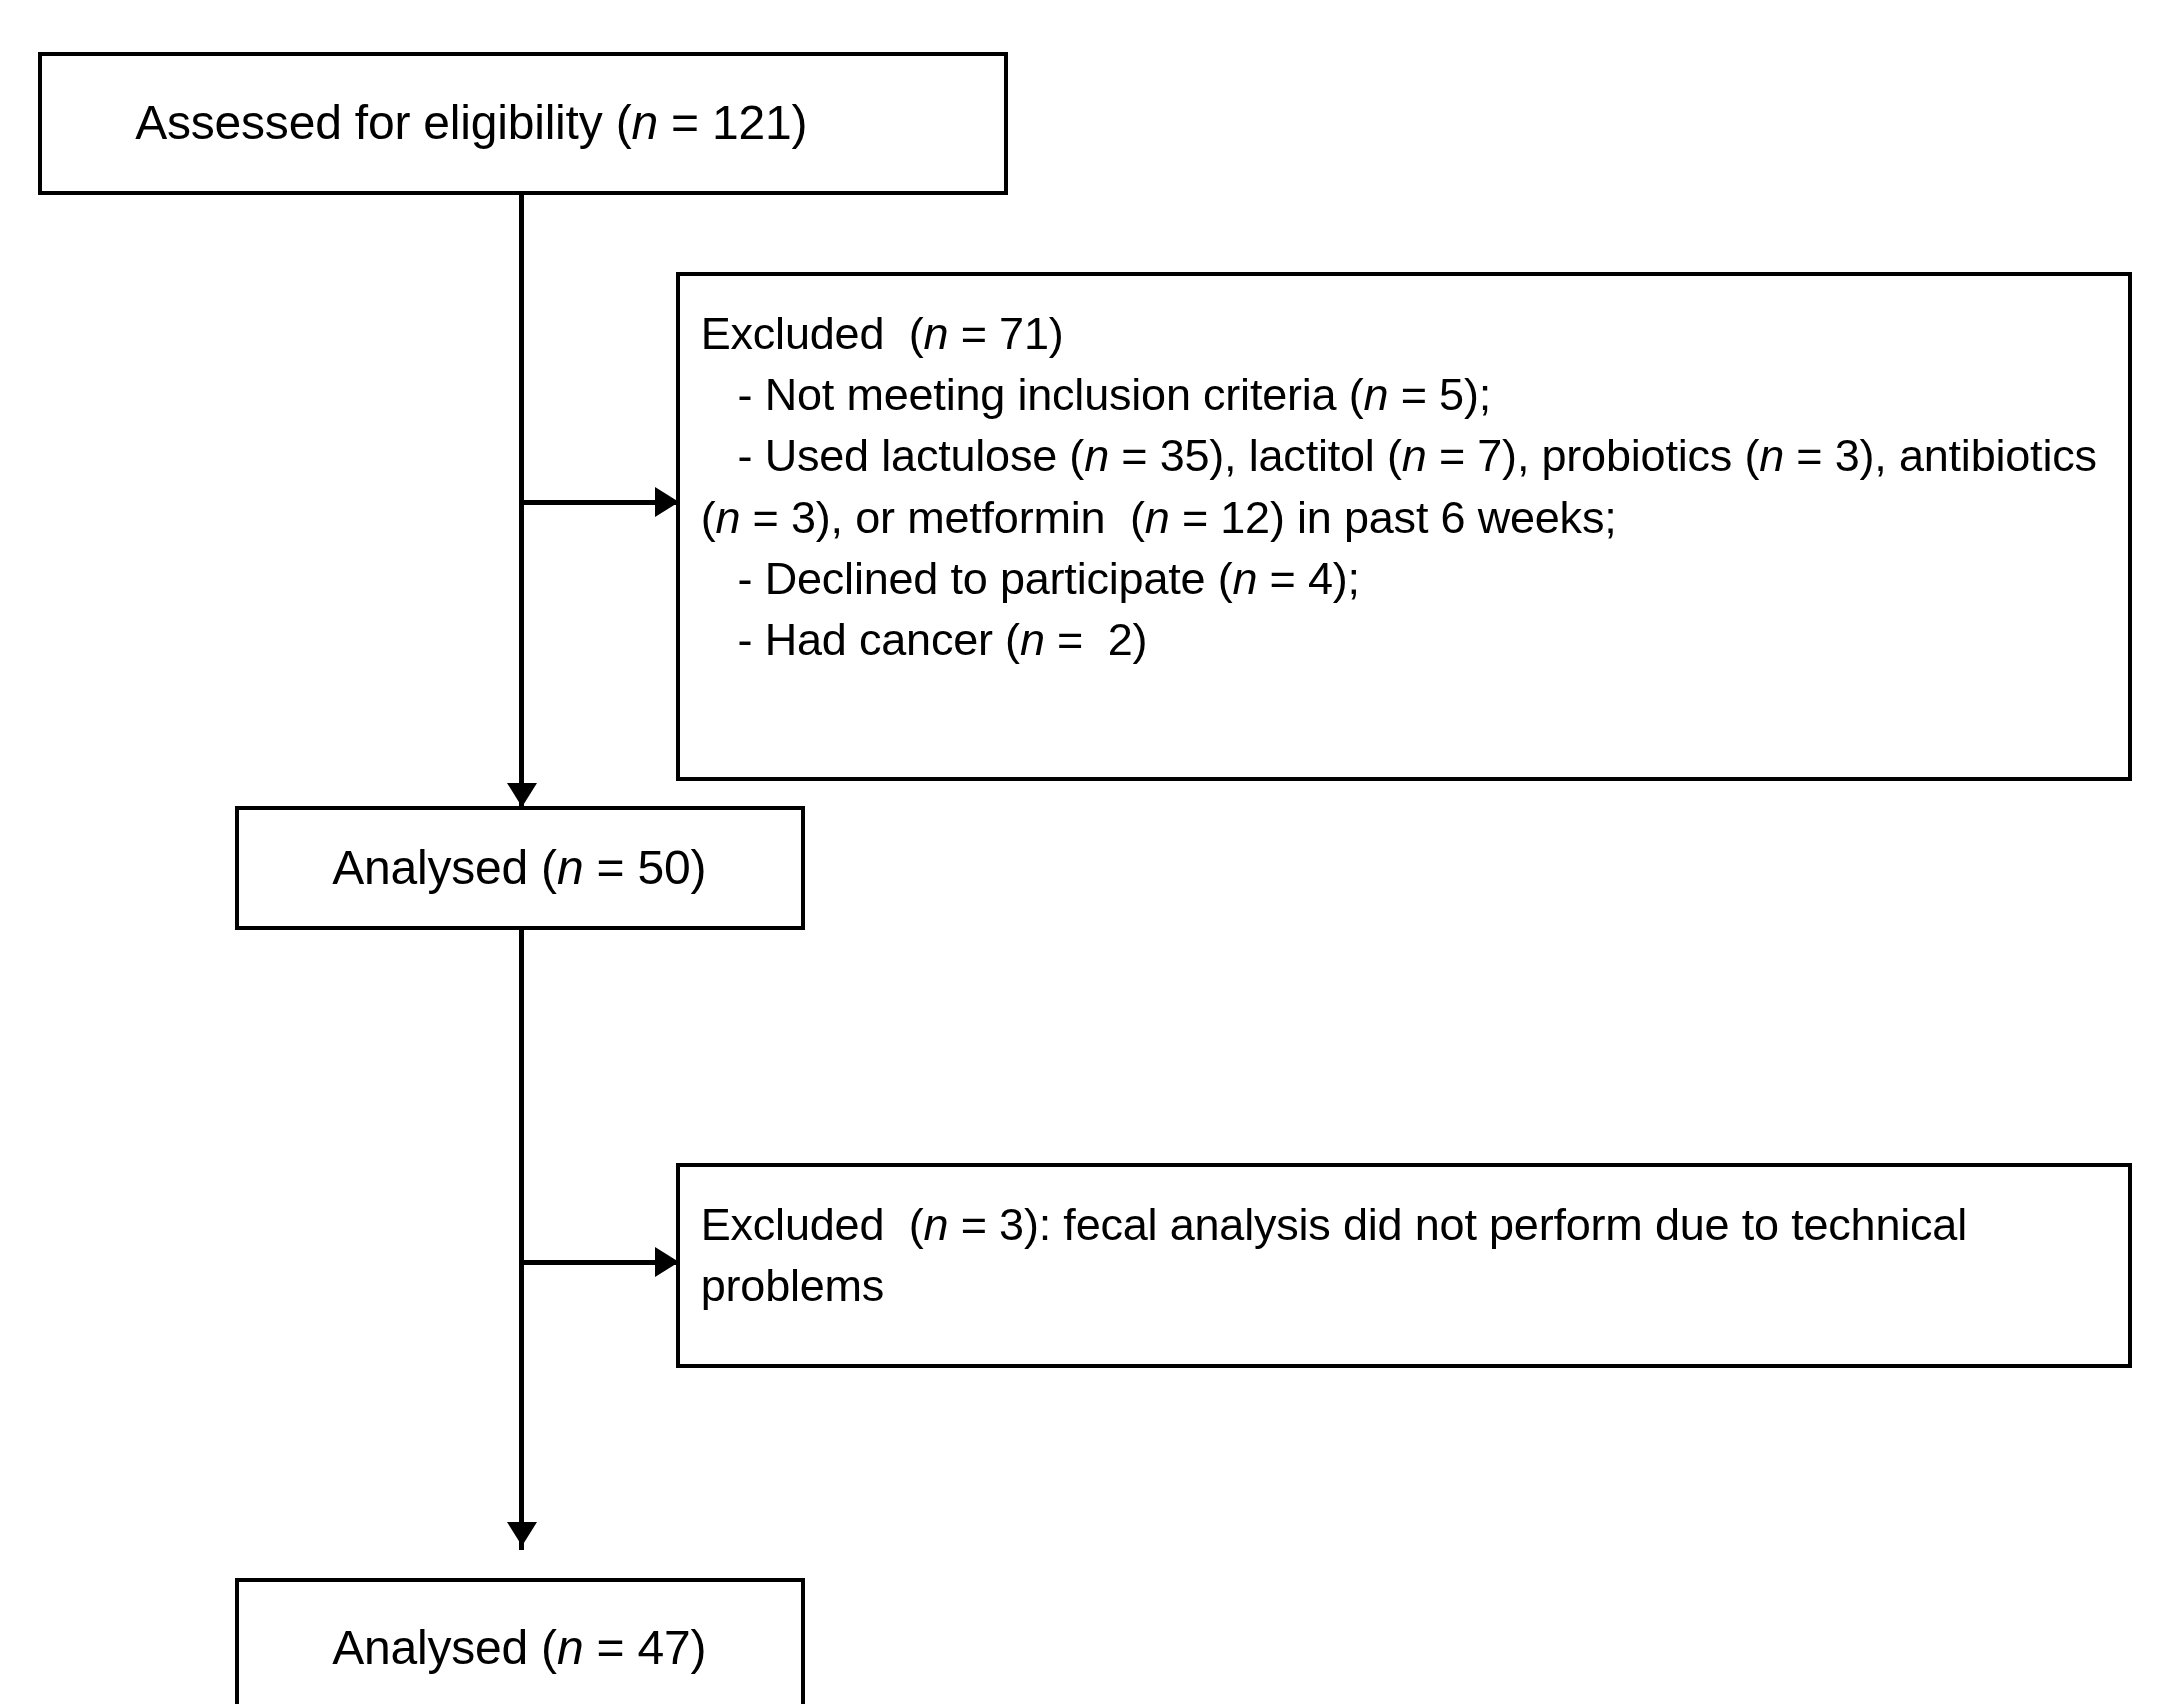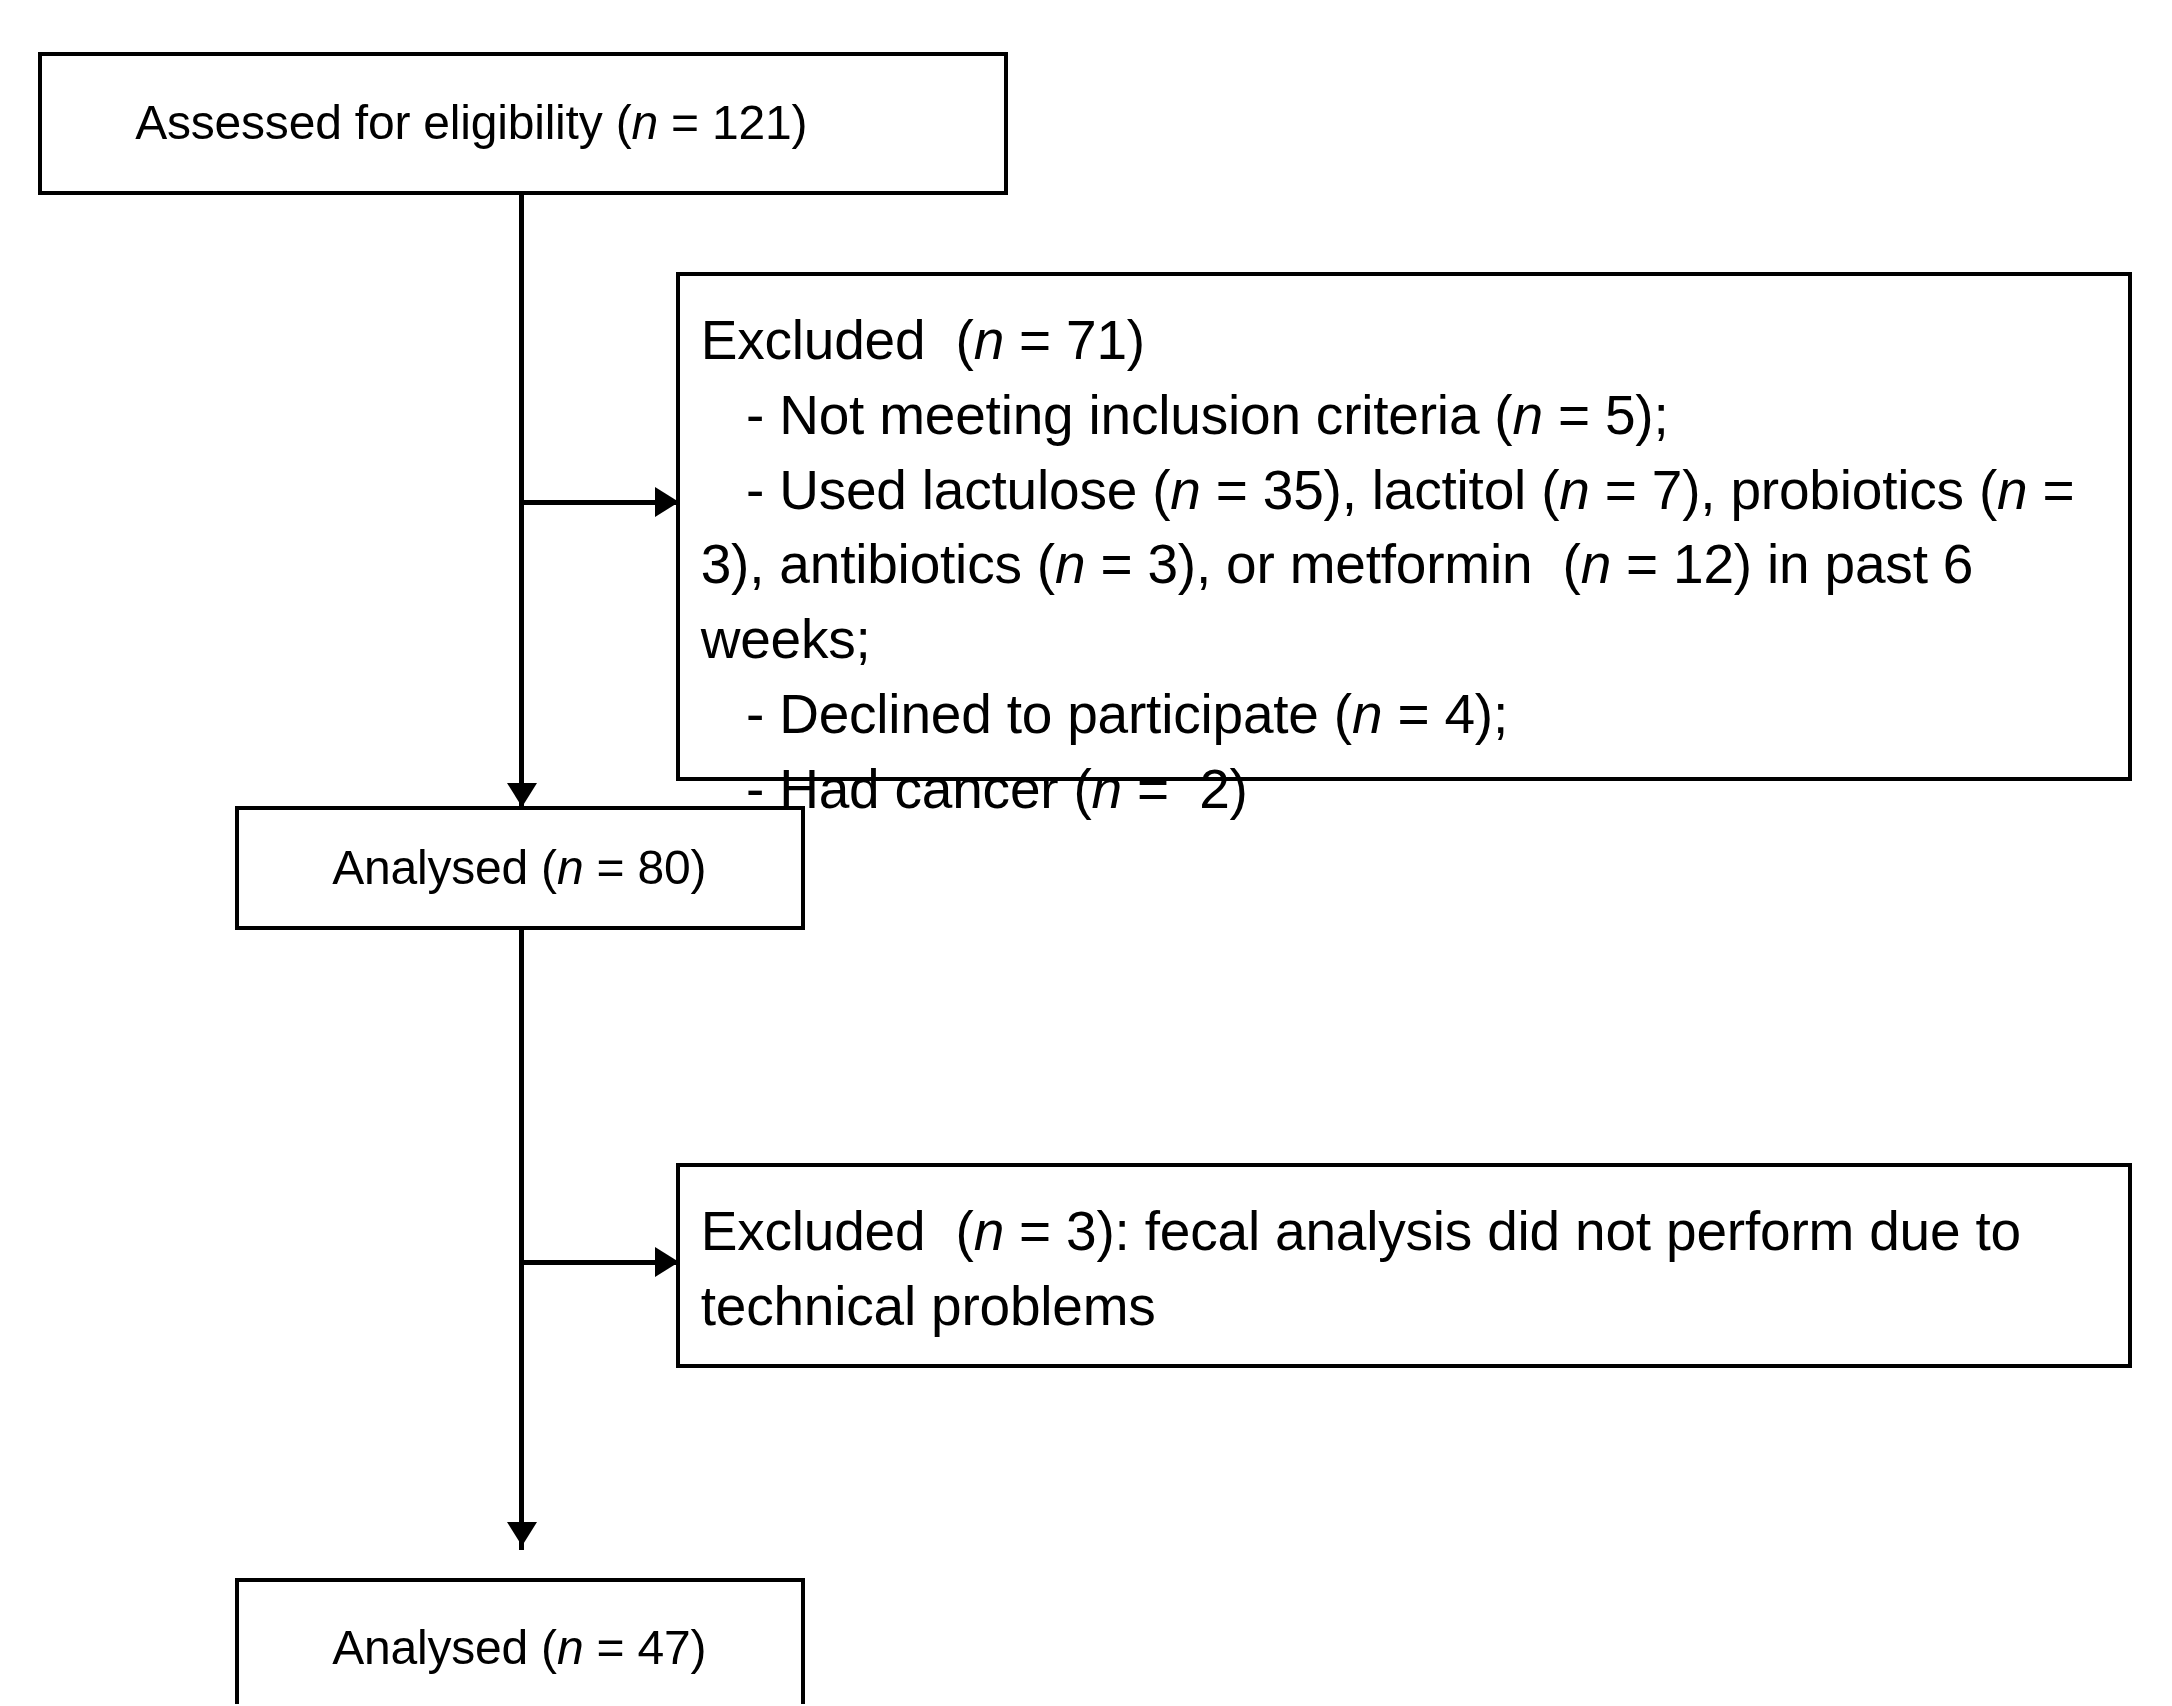--- a/index.html
+++ b/index.html
@@ -31,21 +31,21 @@
   .node.note { align-items: flex-start; }
 
   .node-text {
     font-size: 48px;
     line-height: 1.30;
     letter-spacing: -0.2px;
     white-space: pre-wrap;
     padding: 0 14.3px;
   }
   .node.note .node-text {
-    font-size: 55px;
+    font-size: 45px;
     line-height: 1.36;
     padding: 27px 20.7px 0 20.7px;
   }
 
   
   .node-text i { font-style: italic; }
 
   
   .vline {
     position: absolute;
@@ -96,21 +96,21 @@
   <div class="node note" style="left:676px; top:272px; width:1456px; height:509px;">
     <span class="node-text"><span>Excluded  (</span><i>n</i><span> = 71)</span>
    - Not meeting inclusion criteria (<i>n</i> = 5);
    - Used lactulose (<i>n</i> = 35), lactitol (<i>n</i> = 7), probiotics (<i>n</i> = 3), antibiotics (<i>n</i> = 3), or metformin  (<i>n</i> = 12) in past 6 weeks;
    - Declined to participate (<i>n</i> = 4);
    - Had cancer (<i>n</i> =  2)</span>
   </div>
 
   <div class="node terminal" style="left:235px; top:806px; width:570px; height:124px;">
     <span class="node-text">
-      <span>Analysed (</span><i>n</i><span> = 80)</span>
+      <span>Analysed (</span><i>n</i><span> = 50)</span>
     </span>
   </div>
 
   <div class="vline" style="left:519px; top:930px; height:620px;"></div>
   <div class="arrow-down" style="left:507px; top:1522px;"></div>
 
   <div class="hline" style="left:519px; top:1260px; width:159px;"></div>
   <div class="arrow-right" style="left:655px; top:1247px;"></div>
 
   <div class="node note" style="left:676px; top:1163px; width:1456px; height:205px;">

